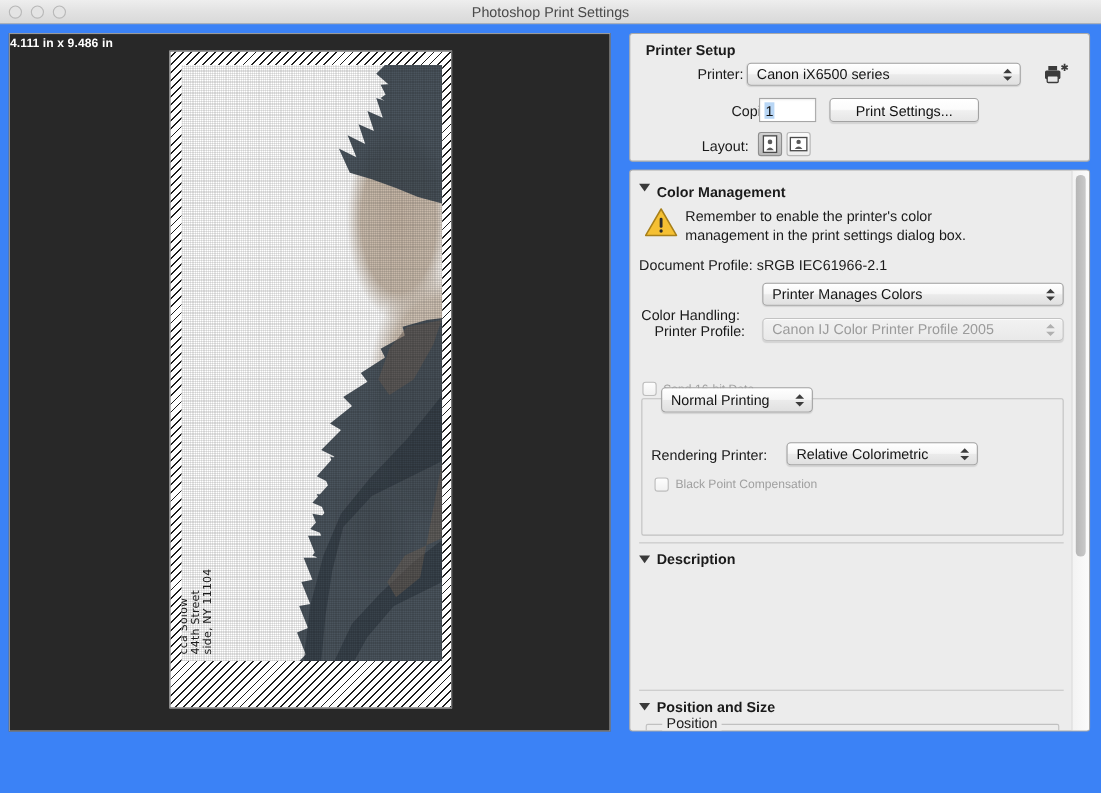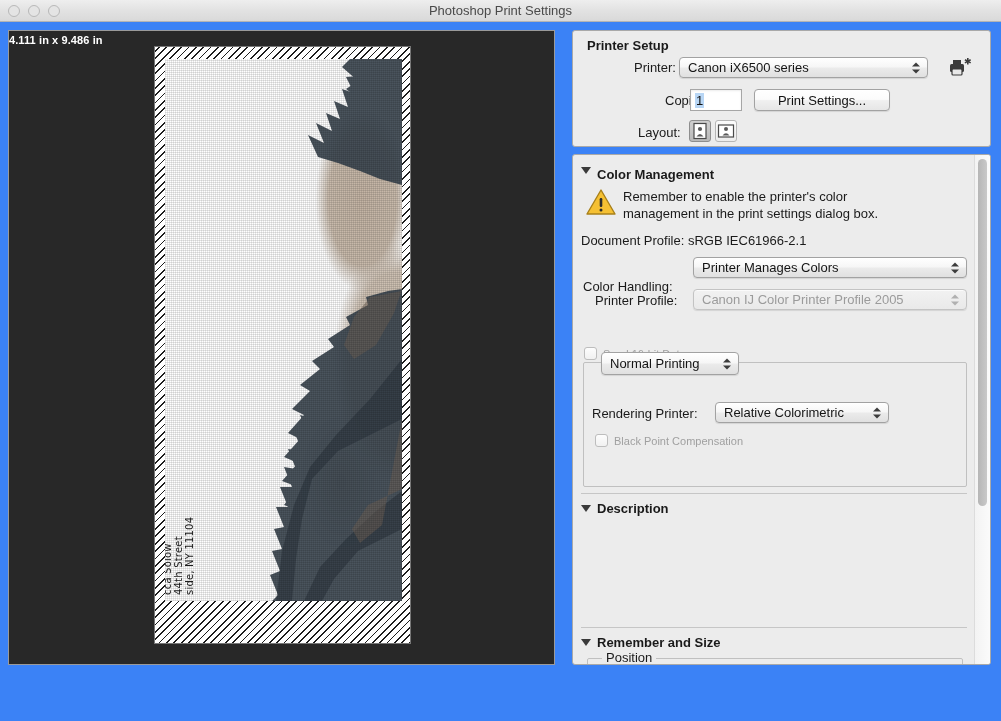--- a/index.html
+++ b/index.html
@@ -396,21 +396,21 @@
       <div style="position:absolute;left:8px;top:346px;display:flex;align-items:center;gap:6px;">
         <span class="disclosure"></span>
         <span class="grp-title">Description</span>
       </div>
       <div class="lbl" style="position:absolute;left:14px;top:368px;width:370px;"></div>
 
       <div class="sep" style="position:absolute;left:8px;top:472px;width:386px;"></div>
 
       <div style="position:absolute;left:8px;top:480px;display:flex;align-items:center;gap:6px;">
         <span class="disclosure"></span>
-        <span class="grp-title">Remember and Size</span>
+        <span class="grp-title">Position and Size</span>
       </div>
 
       <div class="inner-box" style="position:absolute;left:14px;top:503px;width:376px;height:60px;">
         <span class="lbl" style="position:absolute;left:14px;top:-9px;background:#ececec;padding:0 4px;">Position</span>
 
       </div>
 
       <div class="scrolltrack" style="right:0;top:0;width:15px;height:509px;">
         <div class="scrollthumb" style="top:4px;height:347px;"></div>
       </div>

